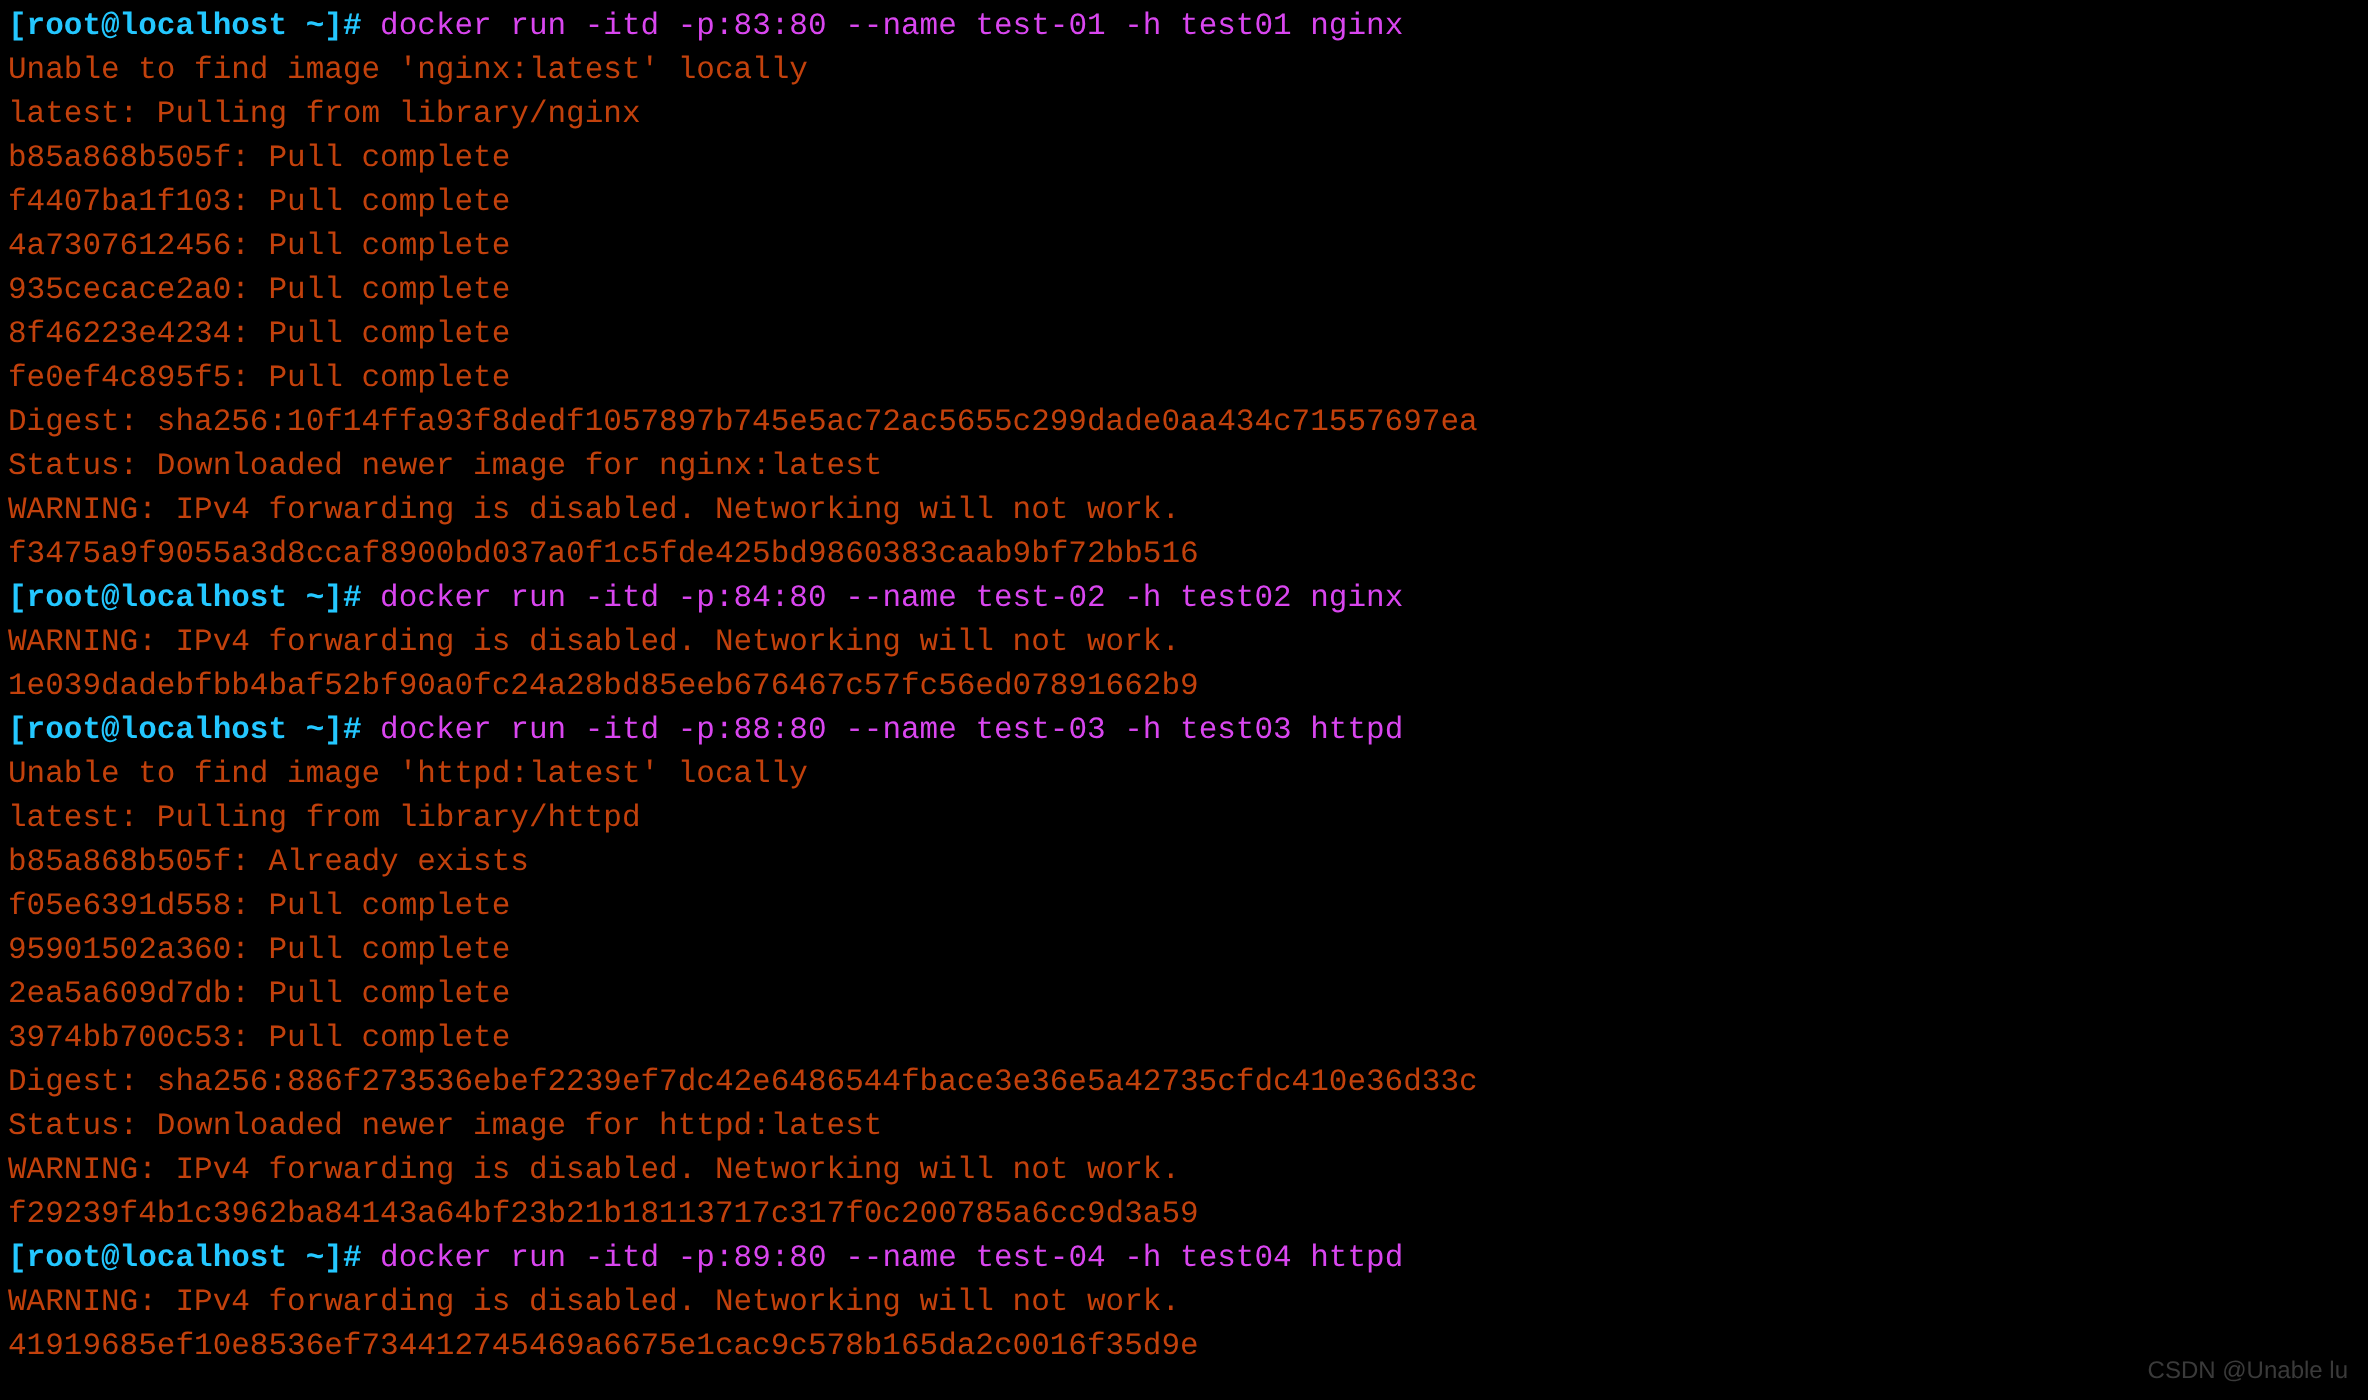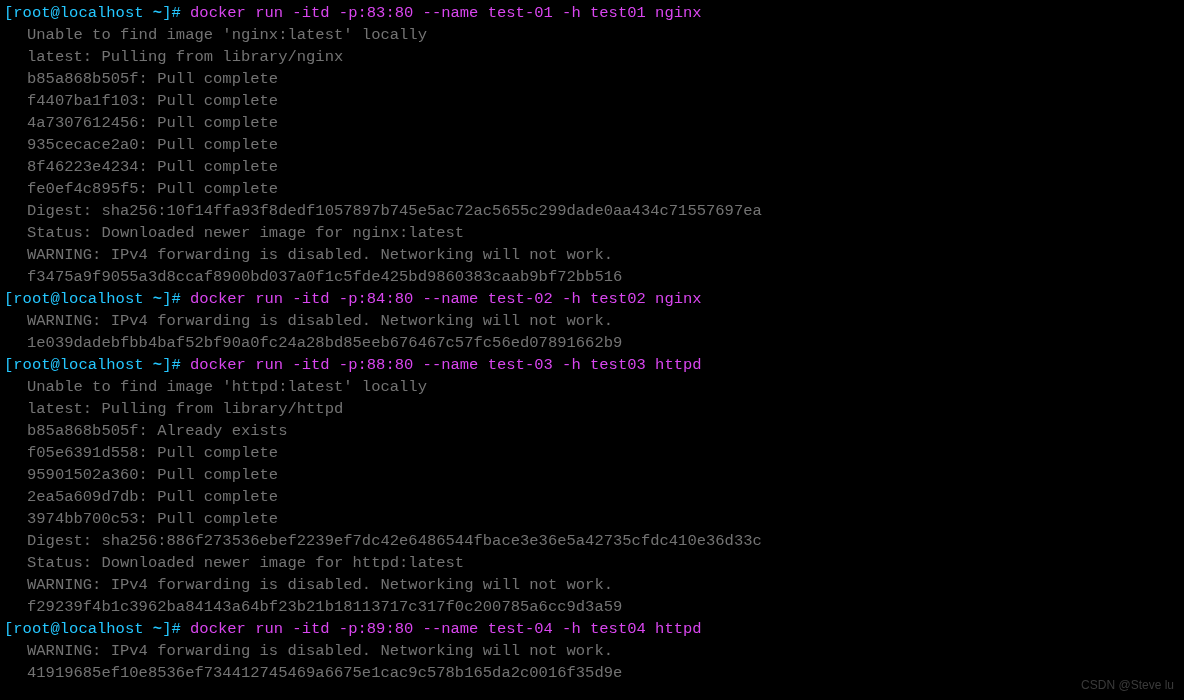--- a/index.html
+++ b/index.html
@@ -11,32 +11,32 @@
     font-family: "Consolas", "Courier New", monospace;
     font-size: 15.5px;
     line-height: 22px;
     overflow: hidden;
   }
   .terminal {
     padding: 2px 4px;
     white-space: pre;
     color: #00ff00;
   }
-  .prompt-user { color: #24c7ff; font-weight: normal; }
+  .prompt-user { color: #24c7ff; font-weight: bold; }
   .prompt-tilde { color: #24c7ff; font-weight: bold; }
   .cmd { color: #d946ef; }
-  .out-green { color: #737373; margin-left: 23px; }
+  .out-green { color: #c2410c; }
   .watermark {
     position: absolute;
     right: 10px;
     bottom: 4px;
     color: #6a6a6a;
     font-family: Arial, sans-serif;
     font-size: 12px;
     opacity: 0.55;
     pointer-events: none;
   }
 </style>
 </head>
 <body>
 
 <div class="terminal" id="term"><div><span><span class="prompt-user">[root@localhost </span><span class="prompt-tilde">~</span><span class="prompt-user">]# </span></span><span class="cmd">docker run -itd -p:83:80 --name test-01 -h test01 nginx</span></div><div class="out-green">Unable to find image 'nginx:latest' locally</div><div class="out-green">latest: Pulling from library/nginx</div><div class="out-green">b85a868b505f: Pull complete</div><div class="out-green">f4407ba1f103: Pull complete</div><div class="out-green">4a7307612456: Pull complete</div><div class="out-green">935cecace2a0: Pull complete</div><div class="out-green">8f46223e4234: Pull complete</div><div class="out-green">fe0ef4c895f5: Pull complete</div><div class="out-green">Digest: sha256:10f14ffa93f8dedf1057897b745e5ac72ac5655c299dade0aa434c71557697ea</div><div class="out-green">Status: Downloaded newer image for nginx:latest</div><div class="out-green">WARNING: IPv4 forwarding is disabled. Networking will not work.</div><div class="out-green">f3475a9f9055a3d8ccaf8900bd037a0f1c5fde425bd9860383caab9bf72bb516</div><div><span><span class="prompt-user">[root@localhost </span><span class="prompt-tilde">~</span><span class="prompt-user">]# </span></span><span class="cmd">docker run -itd -p:84:80 --name test-02 -h test02 nginx</span></div><div class="out-green">WARNING: IPv4 forwarding is disabled. Networking will not work.</div><div class="out-green">1e039dadebfbb4baf52bf90a0fc24a28bd85eeb676467c57fc56ed07891662b9</div><div><span><span class="prompt-user">[root@localhost </span><span class="prompt-tilde">~</span><span class="prompt-user">]# </span></span><span class="cmd">docker run -itd -p:88:80 --name test-03 -h test03 httpd</span></div><div class="out-green">Unable to find image 'httpd:latest' locally</div><div class="out-green">latest: Pulling from library/httpd</div><div class="out-green">b85a868b505f: Already exists</div><div class="out-green">f05e6391d558: Pull complete</div><div class="out-green">95901502a360: Pull complete</div><div class="out-green">2ea5a609d7db: Pull complete</div><div class="out-green">3974bb700c53: Pull complete</div><div class="out-green">Digest: sha256:886f273536ebef2239ef7dc42e6486544fbace3e36e5a42735cfdc410e36d33c</div><div class="out-green">Status: Downloaded newer image for httpd:latest</div><div class="out-green">WARNING: IPv4 forwarding is disabled. Networking will not work.</div><div class="out-green">f29239f4b1c3962ba84143a64bf23b21b18113717c317f0c200785a6cc9d3a59</div><div><span><span class="prompt-user">[root@localhost </span><span class="prompt-tilde">~</span><span class="prompt-user">]# </span></span><span class="cmd">docker run -itd -p:89:80 --name test-04 -h test04 httpd</span></div><div class="out-green">WARNING: IPv4 forwarding is disabled. Networking will not work.</div><div class="out-green">41919685ef10e8536ef734412745469a6675e1cac9c578b165da2c0016f35d9e</div></div>
-<div class="watermark">CSDN @Steve lu</div>
+<div class="watermark">CSDN @Unable lu</div>
 
 </body></html>

